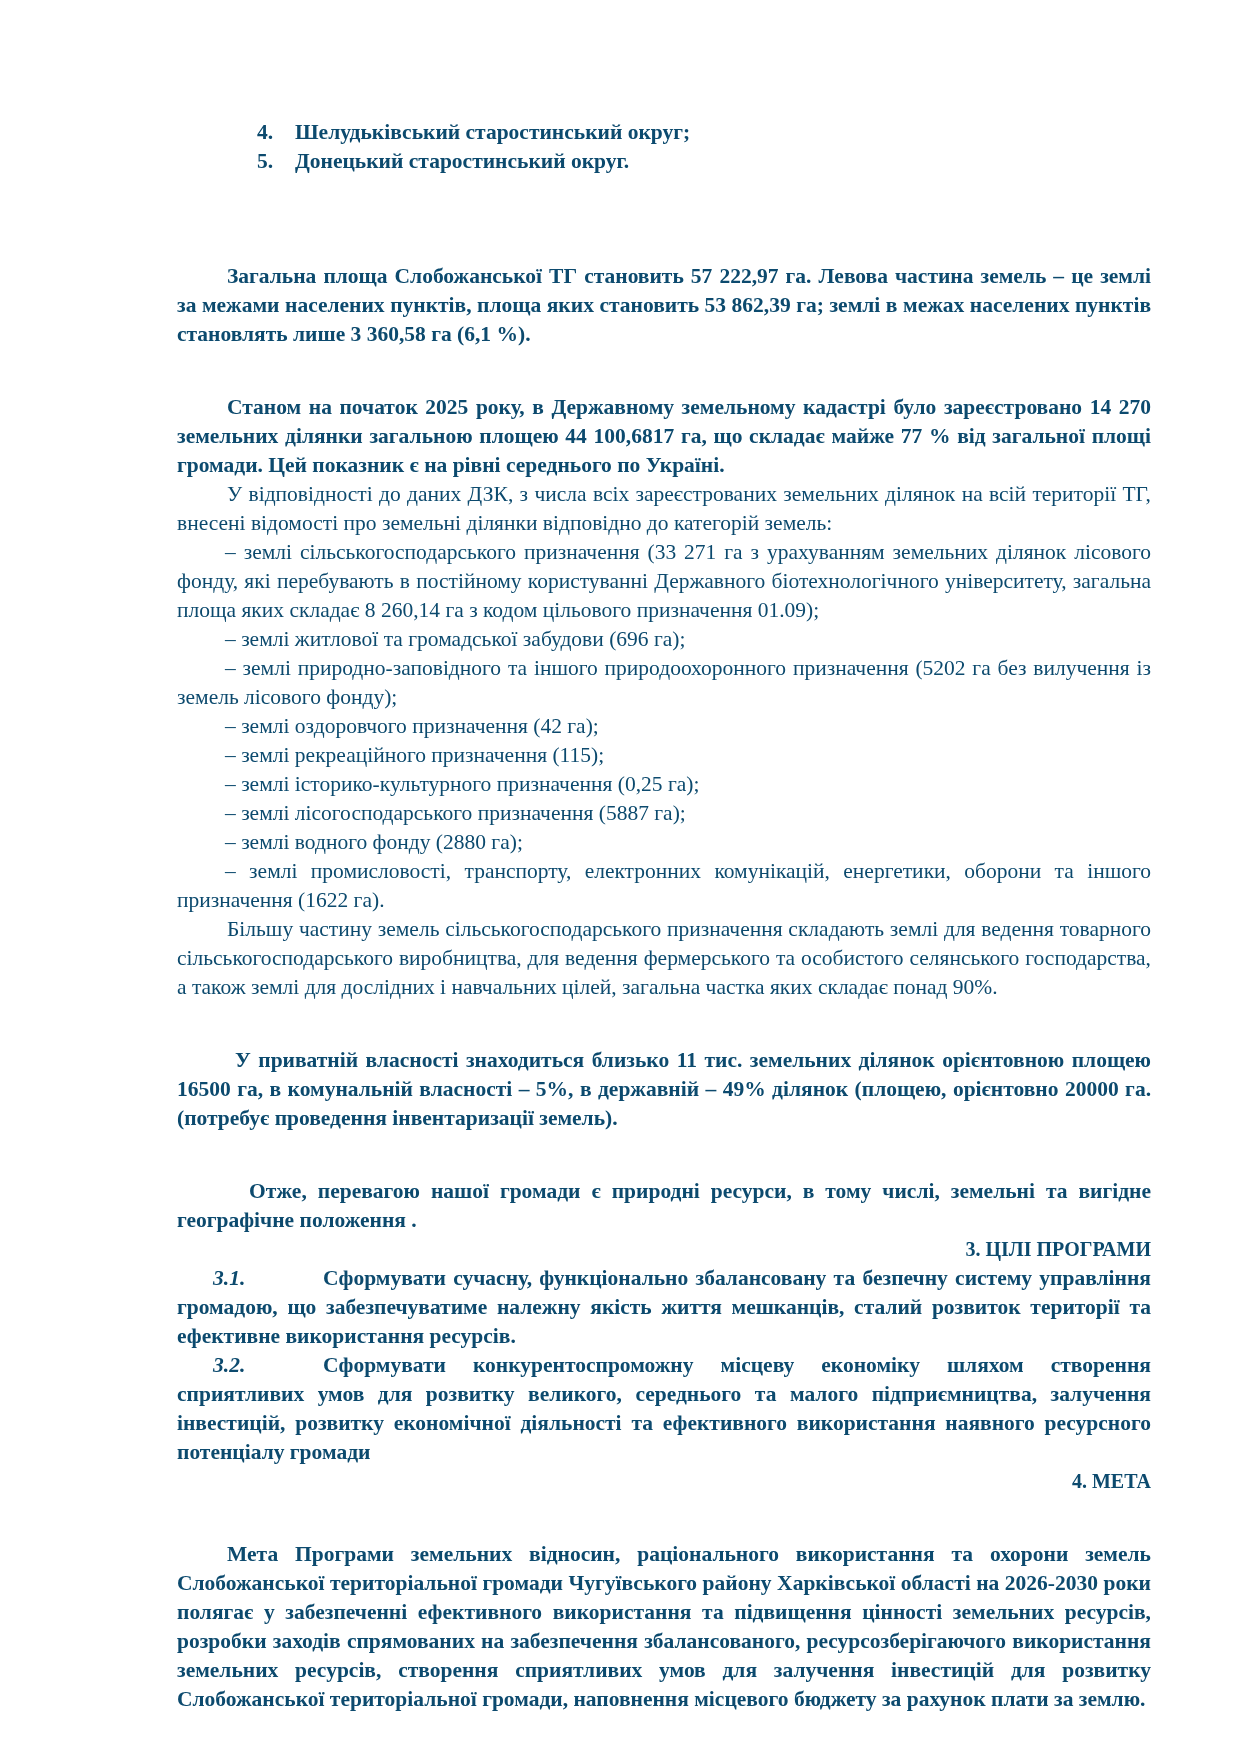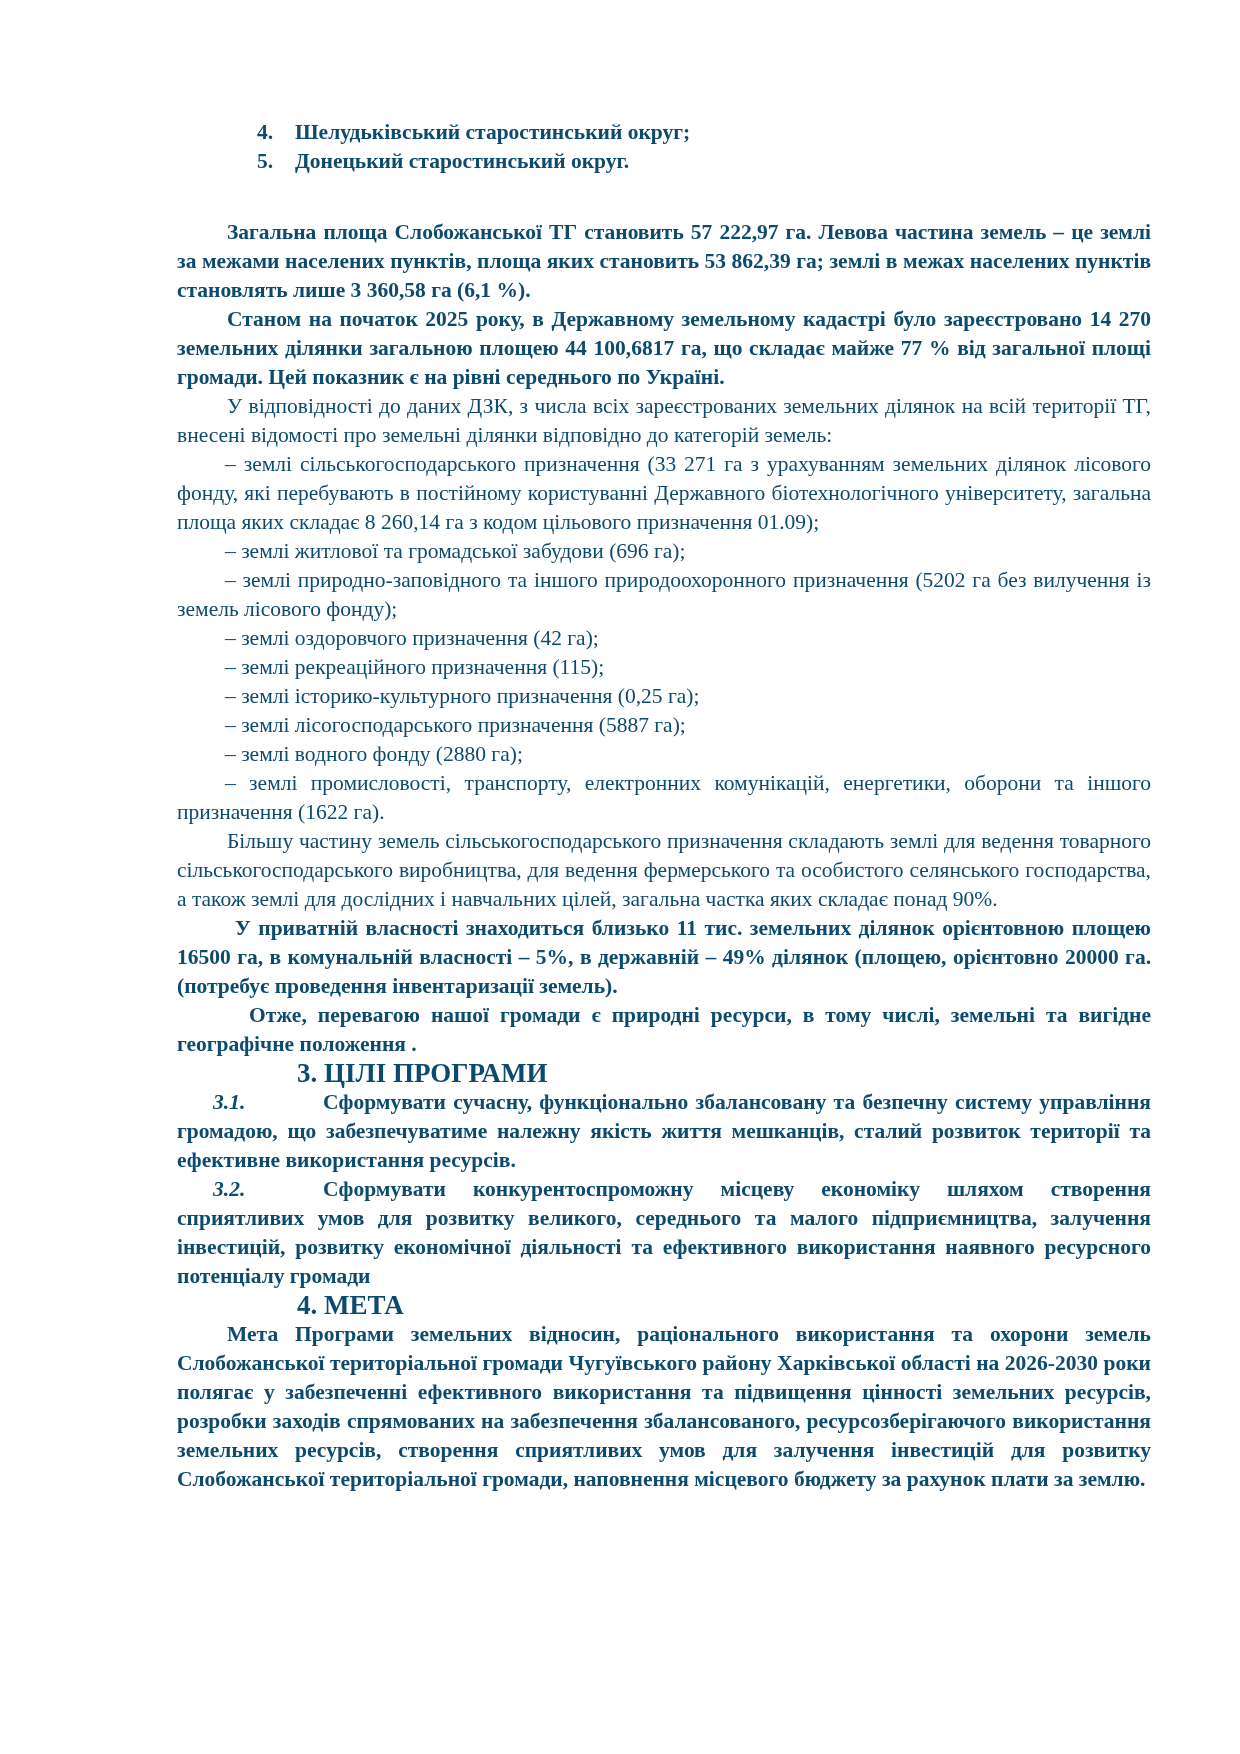--- a/index.html
+++ b/index.html
@@ -9,24 +9,24 @@
       font-family: "Liberation Serif", "DejaVu Serif", serif;
       font-size: 21.5px; line-height: 29px; color: #0c4a6e;
     }
     .num-list { margin: 0; padding: 0; list-style: none; }
     .num-list li { padding-left: 80px; font-weight: bold; }
     .num-list li .n { display: inline-block; width: 38px; }
     p { margin: 0; text-align: justify; text-align-last: left; }
     .ind { text-indent: 50px; }
     .ind2 { text-indent: 58px; }
     .ind3 { text-indent: 72px; }
-    .b { font-weight: bold; }
+    .b { font-weight: bold; margin-top: 44px; }
     .gap { height: 42px; }
     .dash { text-indent: 48px; }
-    h2 { margin: 0; font-size: 27px; line-height: 29px; font-weight: bold; text-align: left; padding-left: 120px; }
+    h2 { margin: 0; font-size: 20px; line-height: 29px; font-weight: bold; text-align: right; padding-left: 120px; }
     .goal { text-indent: 36px; font-weight: bold; }
     .goal .gn { display: inline-block; width: 110px; text-indent: 0; font-style: italic; }
   </style>
 </head>
 <body>
 
 <div class="page">
 
   <ol class="num-list">
     <li><span class="n">4.</span><span>Шелудьківський старостинський округ;</span></li>

